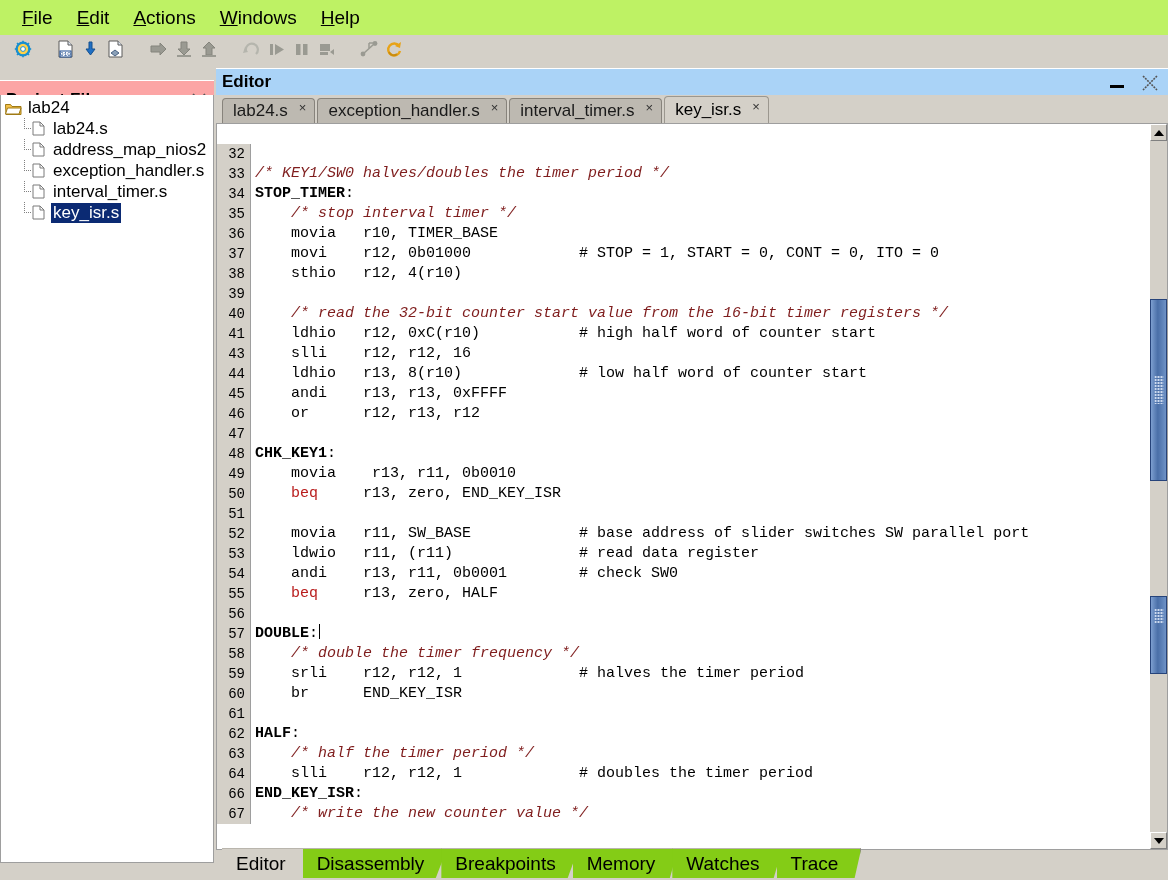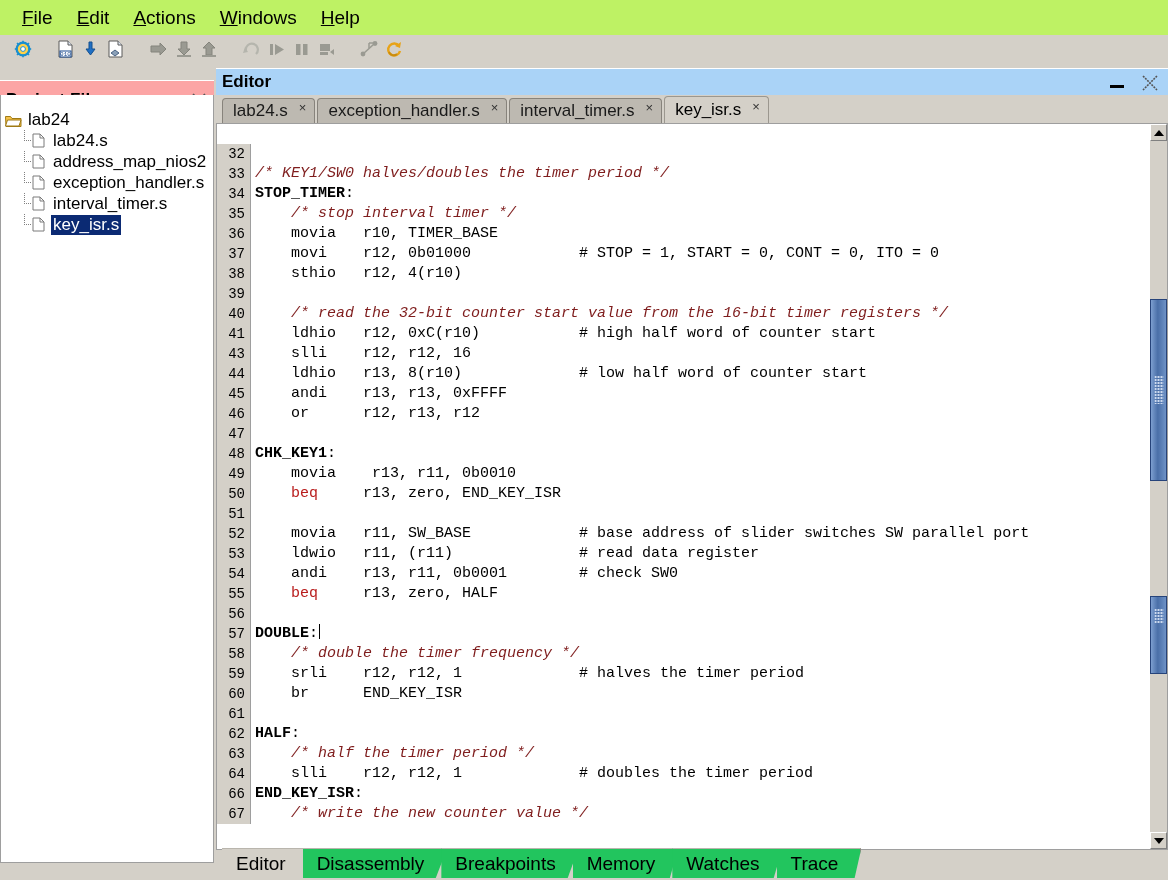--- a/index.html
+++ b/index.html
@@ -79,21 +79,21 @@
   }
   .pf-body {
     position: absolute; left: 0; top: 27px;
     width: 214px; height: 768px;
     background: #ffffff;
     border: 1px solid #9e9e9e;
     border-top: none;
     box-sizing: border-box;
     overflow: hidden;
   }
-  .tree { padding: 14px 0 0 4px; }
+  .tree { padding: 2px 0 0 4px; }
   .tree-row {
     display: flex; align-items: center;
     height: 21px; font-size: 17px; color: #000;
     white-space: nowrap;
   }
   .tree-row.child { padding-left: 14px; }
   .tree-label { padding: 0 2px; }
   .tree-label.selected {
     background: #0b2a73; color: #ffffff;
   }
@@ -265,21 +265,21 @@
   }
 
   
   .bottom-tabs {
     position: absolute; left: 222px; top: 848px;
     height: 32px;
     display: flex; align-items: flex-start;
   }
   .btab {
     height: 30px;
-    background: #22c55e;
+    background: #84cc16;
     display: flex; align-items: center;
     padding: 0 12px 0 14px;
     font-size: 19px; color: #000;
     position: relative;
     margin-right: -6px;
     border-top: 1px solid #b9b5ad;
     border-right: 1px solid #8b8780;
     box-sizing: border-box;
     white-space: nowrap;
     clip-path: polygon(0% 0%, 100% 0%, 92% 100%, 0% 100%);

